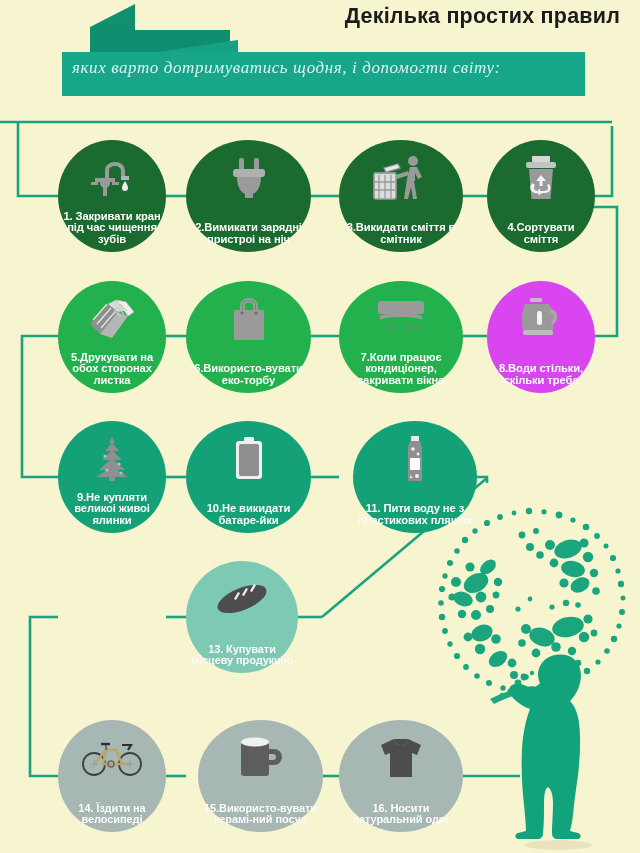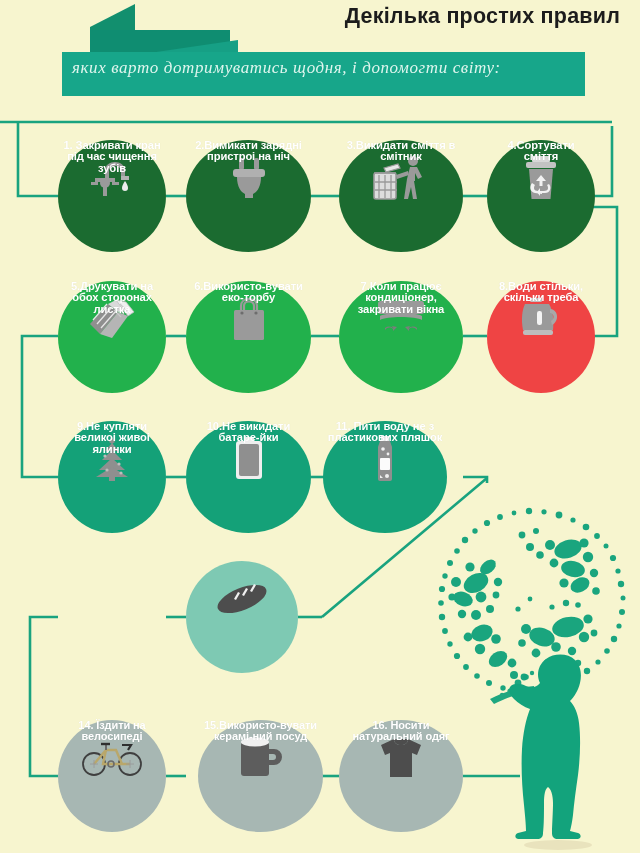--- a/index.html
+++ b/index.html
@@ -57,20 +57,21 @@
   
   #connectors{position:absolute;left:0;top:0;width:640px;height:853px;}
 
   
   #artwork{position:absolute;left:418px;top:487px;width:222px;height:366px;}
 
   
   .node{
     position:absolute;border-radius:50%;
     display:flex;flex-direction:column;align-items:center;
+    justify-content:flex-end;
     box-sizing:border-box;
     padding-bottom:7px;
   }
   .node .glyph{
     position:absolute;left:0;right:0;top:12px;
     display:flex;align-items:center;justify-content:center;
     height:46%;
   }
   .node .caption{
     position:relative;z-index:2;
@@ -370,21 +371,21 @@
       <svg width="58" height="40" viewBox="0 0 58 40" fill="#9a9a9a">
         <rect x="6" y="2" width="46" height="13" rx="2.5"></rect>
         <path d="M8 17c6-4 36-4 42 0v4c-6-4-36-4-42 0z"></path>
         <path d="M13 29c3-2 6-2 9 1l-2-3 5 1-4 4 0-2c-3-2-5-2-8 1z" fill="#7d7d7d"></path>
         <path d="M45 29c-3-2-6-2-9 1l2-3-5 1 4 4 0-2c3-2 5-2 8 1z" fill="#7d7d7d"></path>
       </svg>
     </div>
     <div class="caption">7.Коли працює кондиціонер, закривати вікна</div>
   </div>
 
-  <div class="node r2" style="left:487px;top:281px;width:108px;height:112px;background:#ef4444;">
+  <div class="node r2" style="left:487px;top:281px;width:108px;height:112px;background:#d946ef;">
     <div class="glyph">
       <svg width="48" height="44" viewBox="0 0 48 44" fill="#9a9a9a">
         <rect x="13" y="1" width="12" height="4" rx="1.5" fill="#c0c0c0"></rect>
         <path d="M8 7h24c4 6 5 16 4 26H6c-2-10-1-20 2-26z"></path>
         <path d="M33 12c8 0 10 12 2 16l-1-4c4-2 3-8-1-8z" fill="#a8a8a8"></path>
         <rect x="20" y="14" width="5" height="14" rx="2.2" fill="#f4f4f4"></rect>
         <rect x="6" y="33" width="30" height="5" rx="2" fill="#bdbdbd"></rect>
       </svg>
     </div>
     <div class="caption">8.Води стільки, скільки треба</div>
@@ -412,21 +413,21 @@
     <div class="glyph">
       <svg width="30" height="46" viewBox="0 0 30 46" fill="#8f8f8f">
         <rect x="10" y="1" width="10" height="5" rx="1.5" fill="#efefef"></rect>
         <rect x="2" y="5" width="26" height="38" rx="3" fill="#efefef"></rect>
         <rect x="5" y="8" width="20" height="32" rx="2" fill="#8f8f8f"></rect>
       </svg>
     </div>
     <div class="caption">10.Не викидати батаре-йки</div>
   </div>
 
-  <div class="node r3" style="left:323px;top:421px;width:124px;height:112px;background:#14a178;">
+  <div class="node r3" style="left:353px;top:421px;width:124px;height:112px;background:#14a178;">
     <div class="glyph">
       <svg width="26" height="48" viewBox="0 0 26 48" fill="#8f8f8f">
         <path d="M9 1h8v5h-8z" fill="#e8e8e8"></path>
         <path d="M8 6h10l2 6v32a2 2 0 0 1-2 2H8a2 2 0 0 1-2-2V12z"></path>
         <circle cx="11" cy="14" r="1.8" fill="#f2f2f2"></circle>
         <circle cx="16" cy="19" r="1.4" fill="#f2f2f2"></circle>
         <rect x="8" y="23" width="10" height="12" rx="1" fill="#fbfbfb"></rect>
         <circle cx="15" cy="41" r="2" fill="#efefef"></circle>
         <path d="M8 40l3 3H8z" fill="#efefef"></path>
       </svg>
@@ -437,20 +438,21 @@
 
   <div class="node r4" style="left:186px;top:561px;width:112px;height:112px;background:#7ec9b3;">
     <div class="glyph">
       <svg width="56" height="40" viewBox="0 0 56 40" fill="#4d4d4d">
         <ellipse cx="28" cy="20" rx="26" ry="11" transform="rotate(-22 28 20)"></ellipse>
         <path d="M20 20l4-7 2 1-4 7z" fill="#f0f0f0"></path>
         <path d="M28 16l4-7 2 1-4 7z" fill="#f0f0f0"></path>
         <path d="M36 12l4-7 2 1-4 7z" fill="#f0f0f0"></path>
       </svg>
     </div>
+    <div class="caption">13. Купувати місцеву продукцію</div>
   </div>
 
   <div class="node r5" style="left:58px;top:720px;width:108px;height:112px;background:#a7b7b3;">
     <div class="glyph">
       <svg width="64" height="38" viewBox="0 0 64 38" fill="none" stroke="#3f3f3f" stroke-width="1.8">
         <circle cx="14" cy="25" r="11"></circle>
         <circle cx="50" cy="25" r="11"></circle>
         <path d="M14 25L26 11h10l6 14" stroke="#b9a76a" stroke-width="2.4"></path>
         <path d="M26 11l-3 14h27" stroke="#b9a76a" stroke-width="2.4"></path>
         <path d="M24 25h12" stroke="#b9a76a" stroke-width="2.2"></path>

